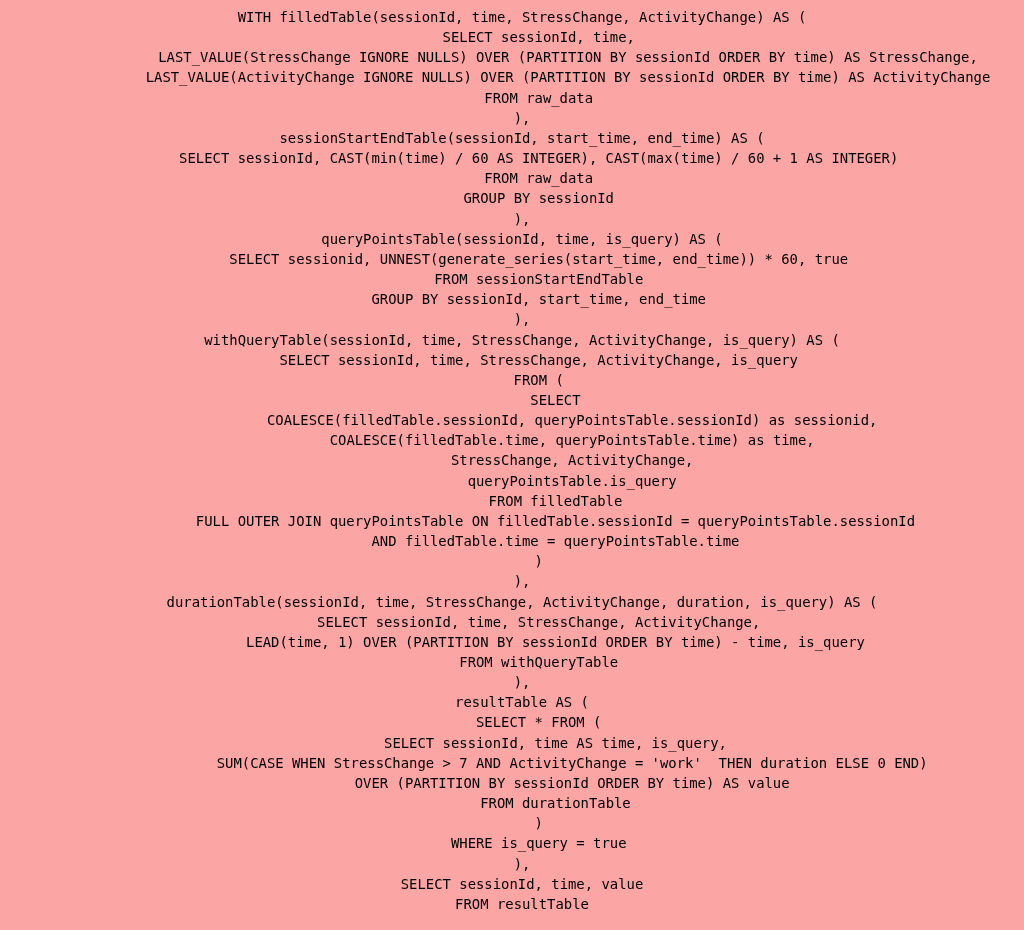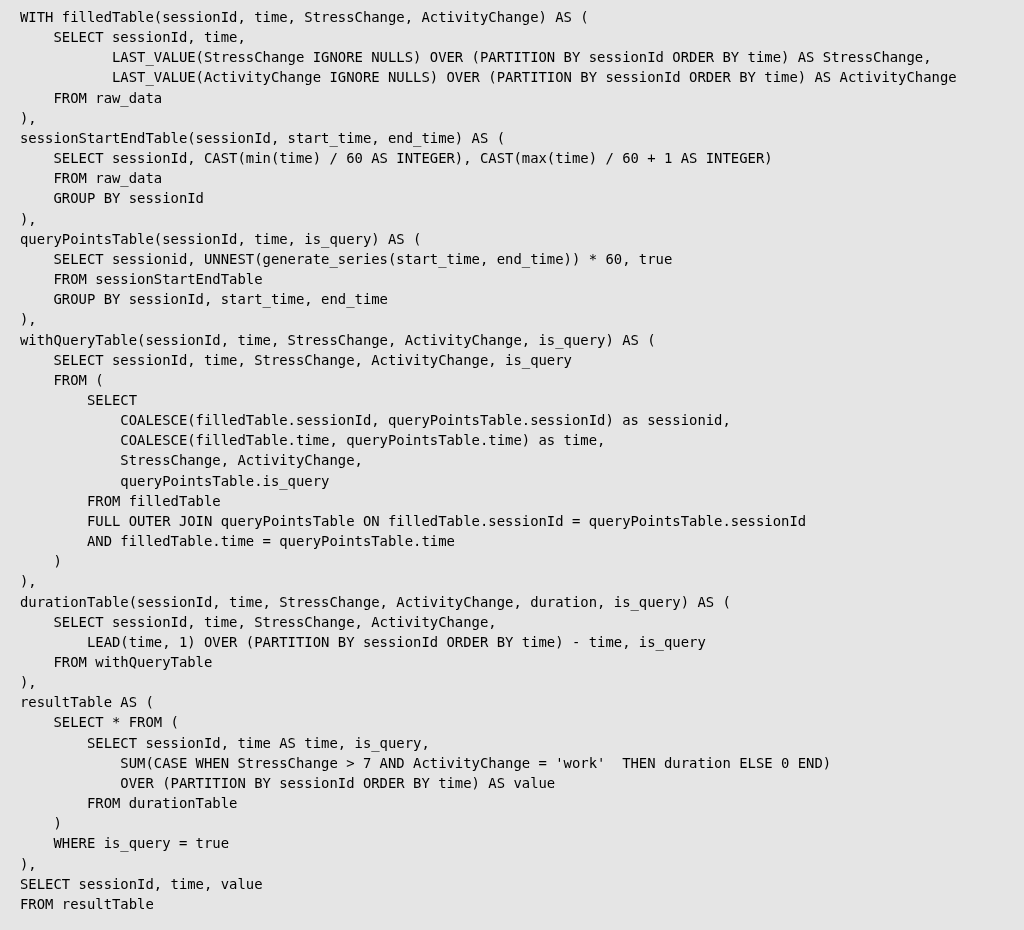--- a/index.html
+++ b/index.html
@@ -31,21 +31,21 @@
     color: #000000;
     white-space: pre;
     letter-spacing: 0px;
     font-variant-ligatures: none;
     -webkit-font-smoothing: antialiased;
   }
 </style>
 </head>
 <body style="background: rgb(255, 255, 255);">
 
-<div class="code-surface" style="background: #e5e5e5;">
+<div class="code-surface" style="background: #fca5a5; text-align: center;">
   <pre class="code-block" style="color: rgb(0, 0, 0);">WITH filledTable(sessionId, time, StressChange, ActivityChange) AS (
     SELECT sessionId, time,
            LAST_VALUE(StressChange IGNORE NULLS) OVER (PARTITION BY sessionId ORDER BY time) AS StressChange,
            LAST_VALUE(ActivityChange IGNORE NULLS) OVER (PARTITION BY sessionId ORDER BY time) AS ActivityChange
     FROM raw_data
 ),
 sessionStartEndTable(sessionId, start_time, end_time) AS (
     SELECT sessionId, CAST(min(time) / 60 AS INTEGER), CAST(max(time) / 60 + 1 AS INTEGER)
     FROM raw_data
     GROUP BY sessionId

